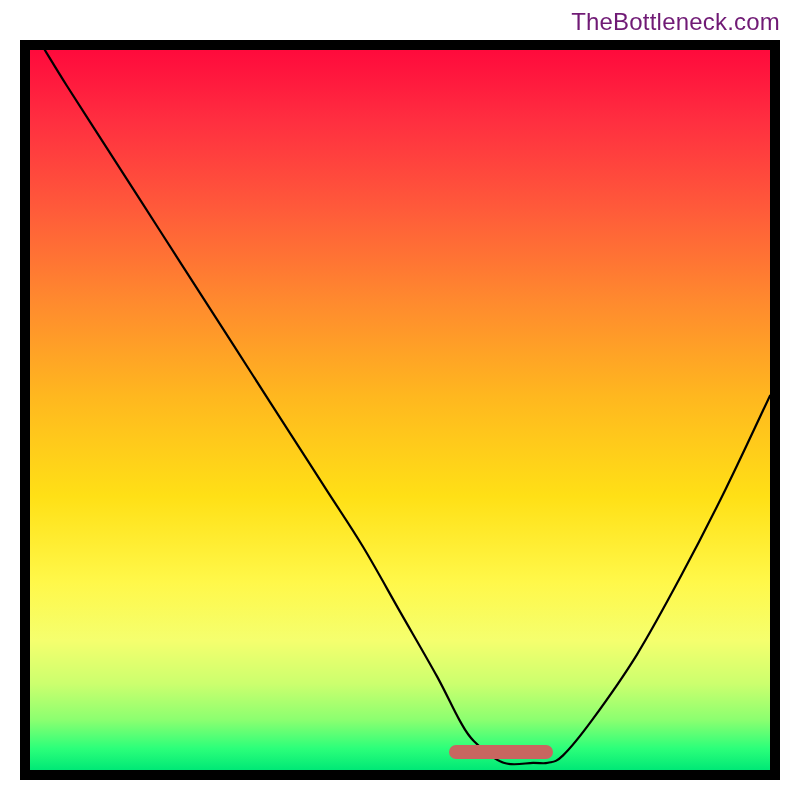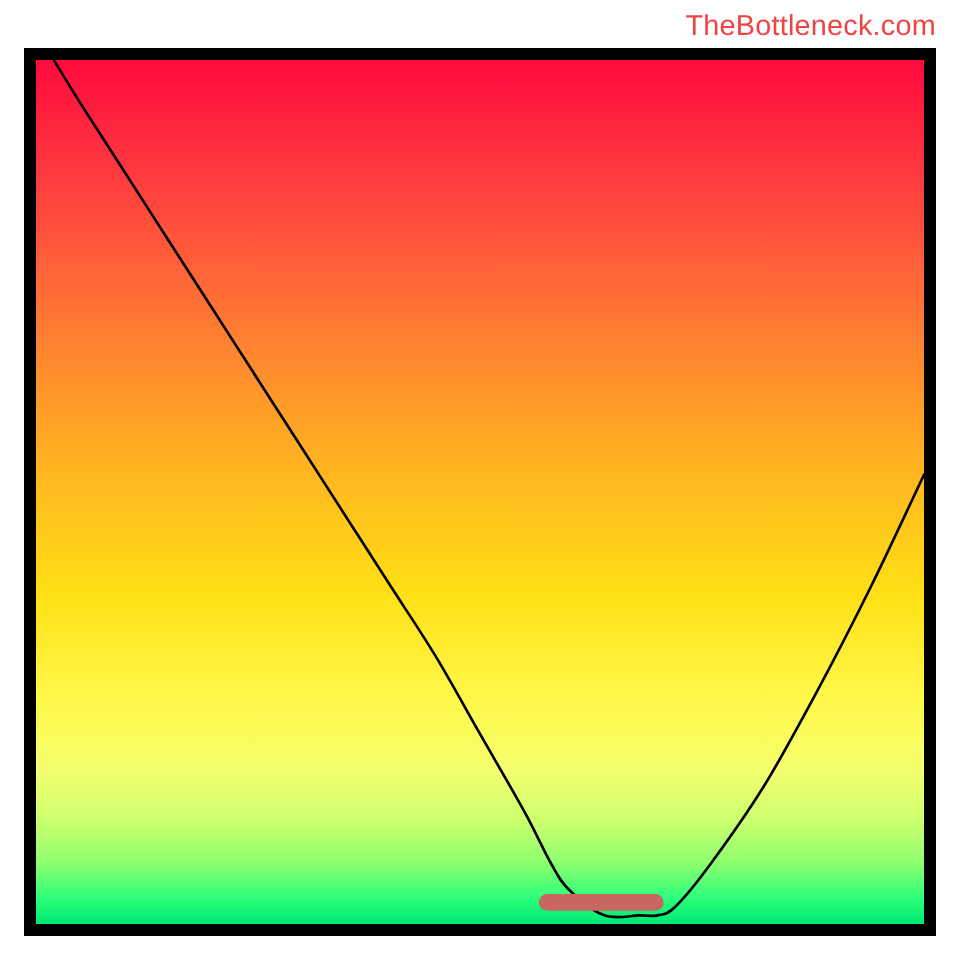--- a/index.html
+++ b/index.html
@@ -37,21 +37,21 @@
       #2cff7a 97%,
       #00e876 100%
     );
   }
   .watermark {
     position: absolute;
     top: 8px;
     right: 20px;
     font-family: Arial, Helvetica, sans-serif;
     font-size: 24px;
-    color: #ef4444;
+    color: #701a75;
     letter-spacing: 0.2px;
   }
   .curve-svg {
     position: absolute;
     left: 10px;
     top: 10px;
     width: 740px;
     height: 720px;
   }
   .highlight {

